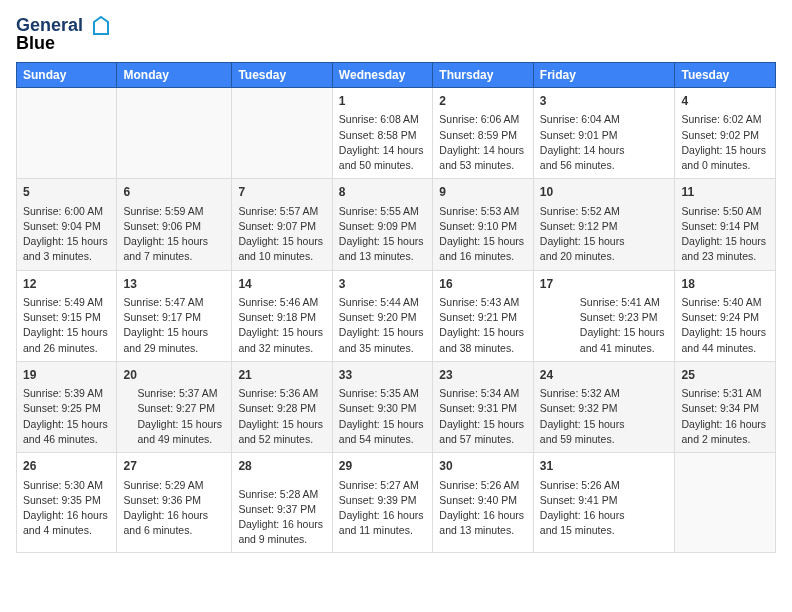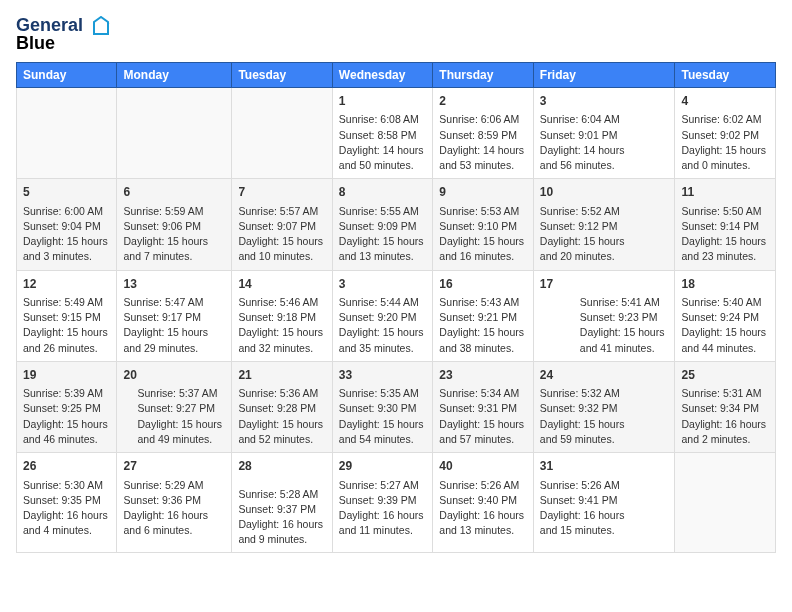--- a/index.html
+++ b/index.html
@@ -317,21 +317,21 @@
 and 9 minutes.</div>
         </td>
         <td>
           <span class="day-num">29</span>
           <div class="day-info" style="white-space: pre-line;">Sunrise: 5:27 AM
 Sunset: 9:39 PM
 Daylight: 16 hours
 and 11 minutes.</div>
         </td>
         <td>
-          <span class="day-num">40</span>
+          <span class="day-num">30</span>
           <div class="day-info" style="white-space: pre-line;">Sunrise: 5:26 AM
 Sunset: 9:40 PM
 Daylight: 16 hours
 and 13 minutes.</div>
         </td>
         <td>
           <span class="day-num">31</span>
           <div class="day-info" style="white-space: pre-line;">Sunrise: 5:26 AM
 Sunset: 9:41 PM
 Daylight: 16 hours

